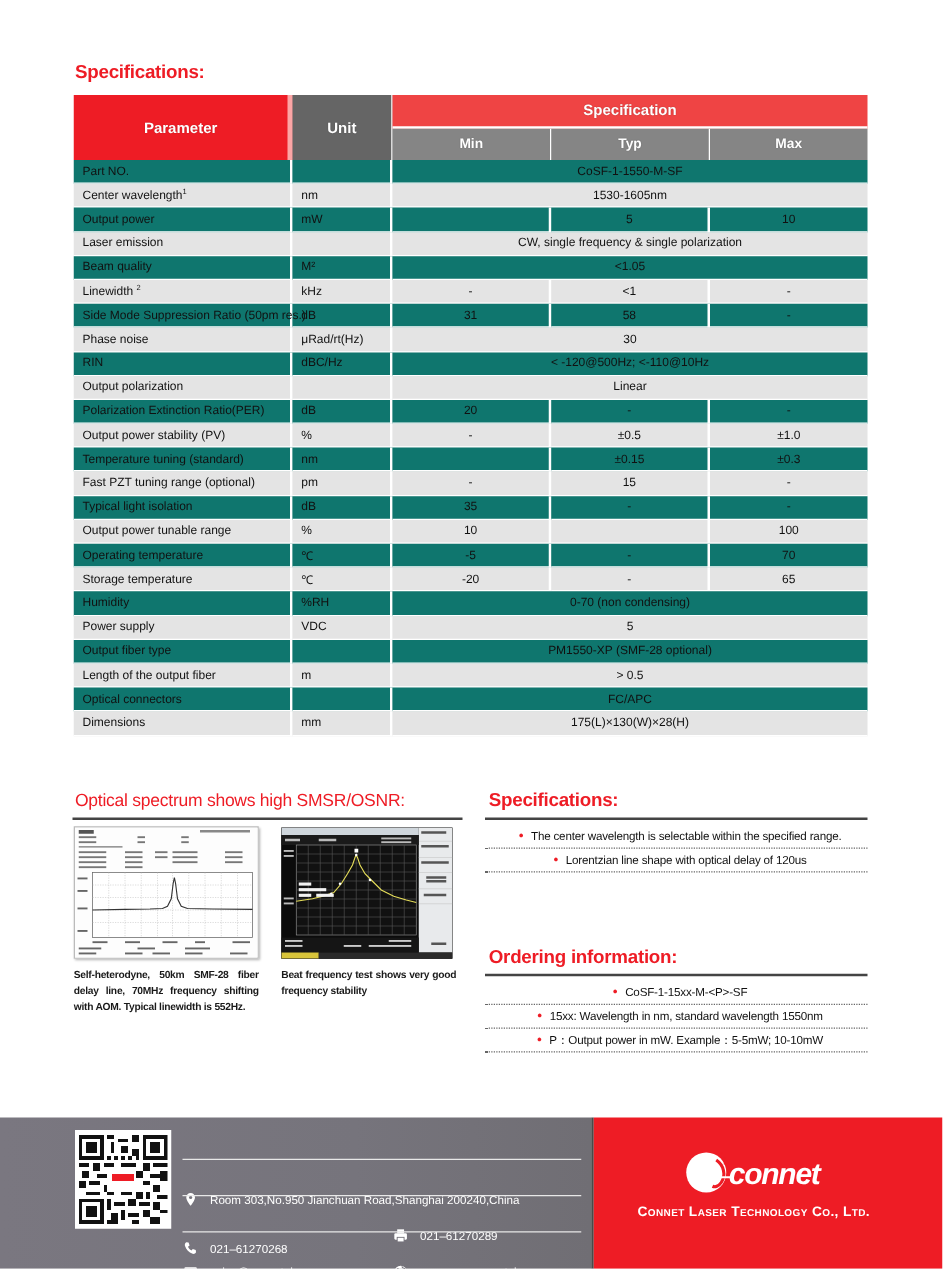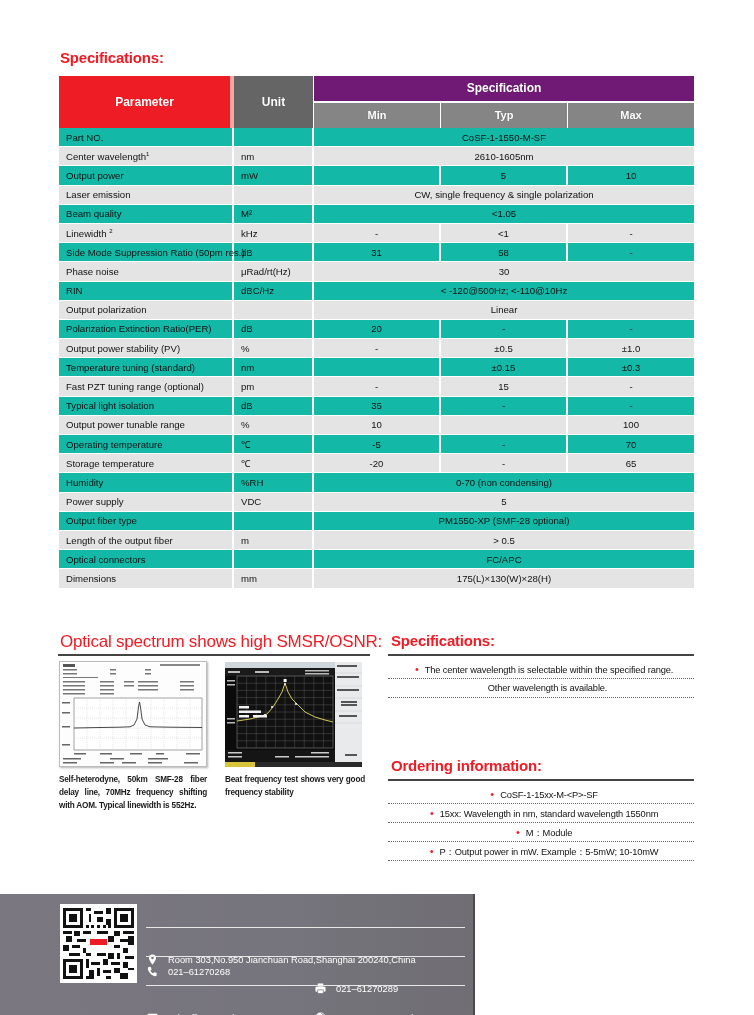--- a/index.html
+++ b/index.html
@@ -7,34 +7,34 @@
   body { position: relative; font-family: "Liberation Sans", sans-serif; color: #1a1a1a; }
 
   .red-heading { position: absolute; color: #ee1c25; font-weight: bold; font-family: "Liberation Sans", sans-serif; letter-spacing: -0.2px; }
   #spec-title { left: 60px; top: 49px; font-size: 15px; }
 
   
   .spec-table { position: absolute; left: 59px; top: 76px; width: 635px; border-collapse: separate; border-spacing: 0; table-layout: fixed; font-size: 10px; }
   .spec-table th { color: #fff; font-weight: bold; text-align: center; padding: 0; }
   .th-param { background: #ee1c25; width: 175px; height: 52px; font-size: 12px; border-right: 4px solid #fca5a5; text-shadow: 0 0 1px rgba(0,0,0,.25); }
   .th-unit { background: #656565; width: 80px; font-size: 12px; border-right: 1px solid #ffffff; text-shadow: 0 0 1px rgba(0,0,0,.3); }
-  .th-spec { background: #701a75; height: 26px; font-size: 12px; border-bottom: 2px solid #ffffff; text-shadow: 0 0 1px rgba(0,0,0,.3); }
+  .th-spec { background: #ef4444; height: 26px; font-size: 12px; border-bottom: 2px solid #ffffff; text-shadow: 0 0 1px rgba(0,0,0,.3); }
   .th-sub { background: #858585; height: 25px; font-size: 11px; border-right: 1px solid #ffffff; text-shadow: 0 0 1px rgba(0,0,0,.3); }
   .th-sub:last-child { border-right: none; }
   .spec-table td { height: 19.2px; padding: 0; font-size: 9.6px; color: #111; border-right: 2px solid #ffffff; border-bottom: 1px solid #ffffff; white-space: nowrap; }
   .spec-table td:last-child { border-right: none; }
   .spec-table td.c-param { padding-left: 7px; text-align: left; }
   .spec-table td.c-unit { padding-left: 7px; text-align: left; }
   .spec-table td.c-val { text-align: center; }
-  .spec-table tr.odd td { background: #14b8a6; }
+  .spec-table tr.odd td { background: #0f766e; }
   .spec-table tr.even td { background: #e4e4e4; }
   sup { font-size: 6px; vertical-align: 4px; }
 
   
-  #spectrum-heading { left: 60px; top: 632px; font-size: 17px; font-weight: normal; }
+  #spectrum-heading { left: 60px; top: 632px; font-size: 14px; font-weight: normal; }
   .rule { position: absolute; height: 2px; background: #444; }
   #rule-left { left: 58px; top: 654px; width: 312px; }
   #rule-right-1 { left: 388px; top: 654px; width: 306px; }
   #rule-right-2 { left: 388px; top: 779px; width: 306px; }
 
   .img-frame { position: absolute; overflow: hidden; }
   #spectrum-img-1 { left: 59px; top: 661px; width: 148px; height: 106px; background: #fff; border: 1px solid #bbb; box-shadow: 1px 1px 2px rgba(0,0,0,.3); }
   #spectrum-img-2 { left: 225px; top: 662px; width: 137px; height: 105px; background: #111; }
 
   .caption { position: absolute; font-size: 8.2px; line-height: 13px; color: #1a1a1a; font-weight: bold; letter-spacing: -0.2px; }
@@ -95,21 +95,21 @@
   </thead>
   <tbody id="spec-tbody">
       <tr class="odd">
         <td class="c-param"><span>Part NO.</span></td>
         <td class="c-unit"></td>
         <td class="c-val" colspan="3">CoSF-1-1550-M-SF</td>
       </tr>
       <tr class="even">
         <td class="c-param"><span>Center wavelength</span><sup>1</sup></td>
         <td class="c-unit">nm</td>
-        <td class="c-val" colspan="3">2610-1605nm</td>
+        <td class="c-val" colspan="3">1530-1605nm</td>
       </tr>
       <tr class="odd">
         <td class="c-param"><span>Output power</span></td>
         <td class="c-unit">mW</td>
         <td class="c-val"></td>
         <td class="c-val">5</td>
         <td class="c-val">10</td>
       </tr>
       <tr class="even">
         <td class="c-param"><span>Laser emission</span></td>
@@ -393,29 +393,28 @@
   </svg>
 </div>
 
 <div id="caption-1" class="caption">Self-heterodyne, 50km SMF-28 fiber delay line, 70MHz frequency shifting with AOM. Typical linewidth is 552Hz.</div>
 <div id="caption-2" class="caption">Beat frequency test shows very good frequency stability</div>
 
 <div id="spec2-heading" class="red-heading">Specifications:</div>
 <div id="rule-right-1" class="rule"></div>
 <ul id="spec2-list" class="bullet-list">
   <li><span class="dot">•</span><span>The center wavelength is selectable within the specified range.</span></li>
-  <li class="nodot"><span>Other wavelength is available.</span></li>
+  <li><span class="dot">•</span><span>Lorentzian line shape with optical delay of 120us</span></li>
 </ul>
 
 <div id="order-heading" class="red-heading">Ordering information:</div>
 <div id="rule-right-2" class="rule"></div>
 <ul id="order-list" class="bullet-list">
   <li><span class="dot">•</span><span>CoSF-1-15xx-M-&lt;P&gt;-SF</span></li>
   <li><span class="dot">•</span><span>15xx: Wavelength in nm, standard wavelength 1550nm</span></li>
-  <li><span class="dot">•</span><span>M：Module</span></li>
   <li><span class="dot">•</span><span>P：Output power in mW. Example：5-5mW; 10-10mW</span></li>
 </ul>
 
 <div id="footer">
   <div id="footer-left">
     <div id="qr-code">
       <svg viewBox="0 0 25 25" shape-rendering="crispEdges">
         <rect width="25" height="25" fill="#fff"></rect>
         <g fill="#111">
           <path d="M0 0h7v7H0zM1 1v5h5V1zM2 2h3v3H2z" fill-rule="evenodd"></path>
@@ -477,21 +476,21 @@
       <span class="ico">
         <svg viewBox="0 0 12 12">
             <path d="M6 0.5a3.8 3.8 0 0 0-3.8 3.8C2.2 7 6 11.5 6 11.5s3.8-4.5 3.8-7.2A3.8 3.8 0 0 0 6 0.5z" fill="#fff"></path>
             <circle cx="6" cy="4.3" r="1.4" fill="#77757d"></circle>
           </svg>
       </span>
       <span>Room 303,No.950 Jianchuan Road,Shanghai 200240,China</span>
     </div>
     <div class="contact-row" style="top:33px;"></div>
 
-    <div class="contact" style="left:147px; top:25px;">
+    <div class="contact" style="left:147px; top:52px;">
       <span class="ico">
         <svg viewBox="0 0 12 12">
             <path d="M2.2 0.8l2 0.3 0.9 2.6-1.4 1.1c0.7 1.5 1.6 2.5 3 3.2l1.2-1.3 2.6 1 0.2 2c-0.6 1.2-1.8 1.7-3 1.3C4.5 9.9 2.1 7.4 1.1 4.2 0.7 2.8 1 1.5 2.2 0.8z" fill="#fff"></path>
           </svg>
       </span>
       <span>021–61270268</span>
     </div>
     <div class="contact" style="left:315px; top:42px;">
       <span class="ico">
         <svg viewBox="0 0 12 12">
@@ -519,13 +518,23 @@
             <path d="M3 3.2c1 .2 1.8.8 1.6 1.8-.2 1 .8 1.4.6 2.4-.2.9-1 1.3-1.3 2.2M7.4 1.2c-.2 1 .6 1.5 1.5 1.6.9.1 1.2 1 .8 1.8-.4.8.4 1.6 1.2 1.7" fill="none" stroke="#77757d" stroke-width="1"></path>
           </svg>
       </span>
       <span>www.connet–laser.com</span>
     </div>
     <div class="contact-row" style="top:91px;"></div>
   </div>
 
   <div id="footer-divider"></div>
 
+  <div id="footer-right">
+    <svg id="logo" viewBox="0 0 130 50">
+      <circle cx="20" cy="24" r="16" fill="#ffffff"></circle>
+      <path d="M28 14 C34 18 36 26 32 32 C30 35 27 36 25 35" fill="none" stroke="#ee1c25" stroke-width="2.5"></path>
+      <path d="M30 10 l3 -2 M33 13 l3 -1 M34 17 l3 0" stroke="#ee1c25" stroke-width="1"></path>
+      <rect x="22" y="27" width="18" height="1.6" fill="#ffffff"></rect>
+      <text x="38" y="33" fill="#ffffff" font-family="Liberation Sans, sans-serif" font-size="24" font-weight="bold" font-style="italic" letter-spacing="-1">connet</text>
+    </svg>
+    <div id="company-name">Connet Laser Technology Co., Ltd.</div>
+  </div>
 </div>
 
 </body></html>

